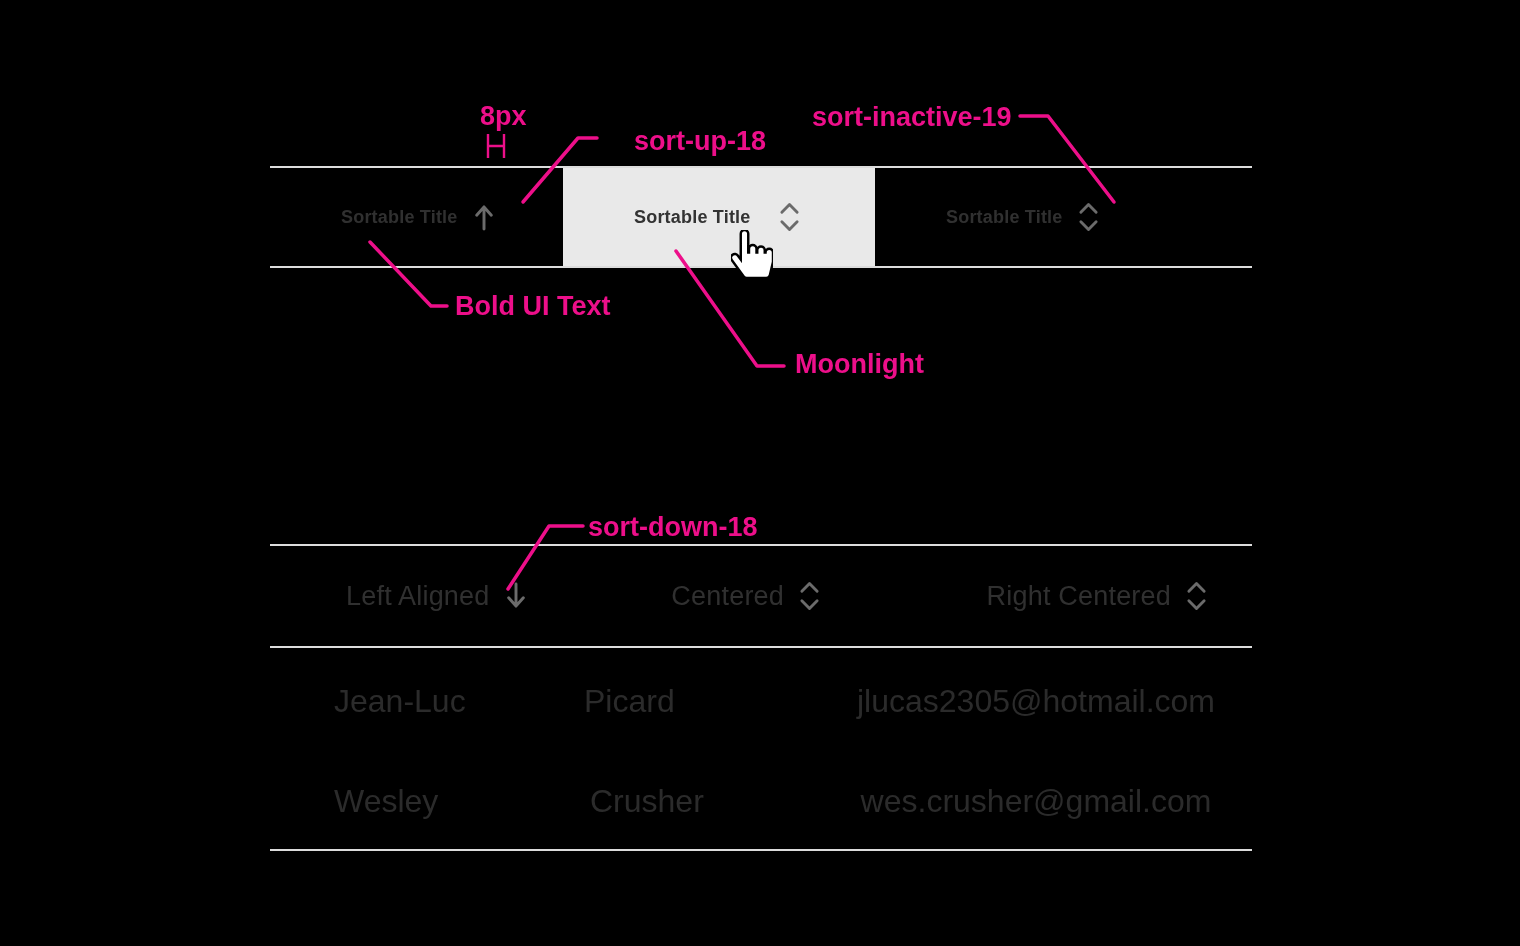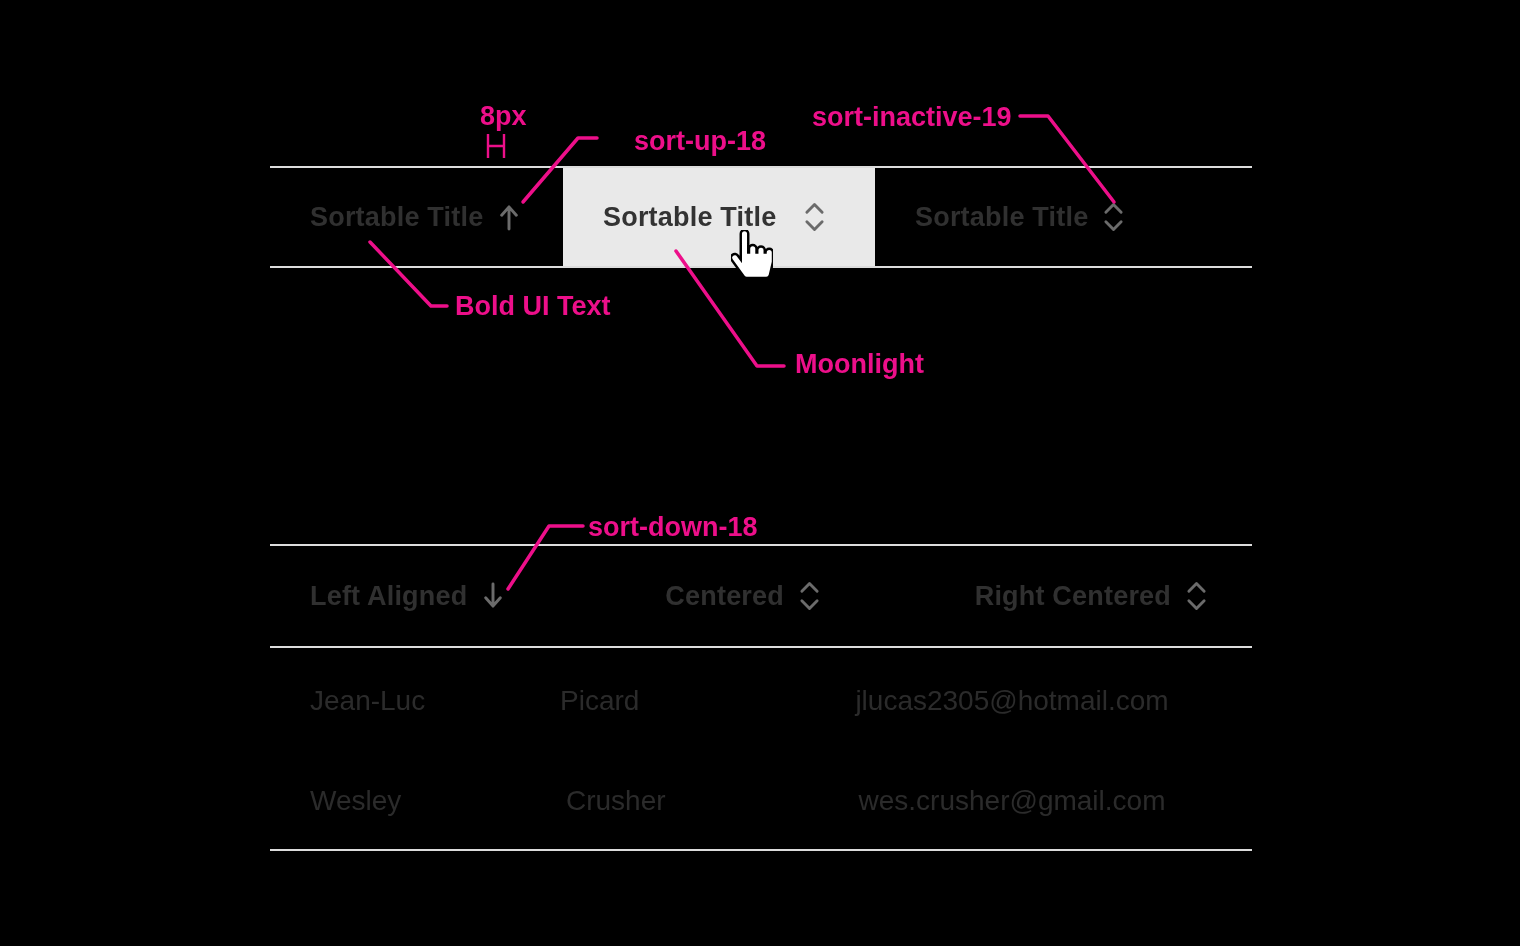--- a/index.html
+++ b/index.html
@@ -22,52 +22,55 @@
   .hcell {
     position: absolute;
     top: 168px;
     height: 98px;
     display: flex;
     align-items: center;
     padding-left: 40px;
     box-sizing: border-box;
   }
   .hcell .hlabel {
-    font-size: 27px;
+    font-size: 18px;
     font-weight: 700;
     color: var(--header-text, #303030);
     letter-spacing: 0.2px;
     white-space: nowrap;
+    margin-left: 31px;
   }
   .hcell.moonlight { background: var(--moonlight-bg, #e9e9e9); }
   .hcell.moonlight .hlabel { color: var(--hover-text, #333333); }
   .icon { color: var(--icon-gray, #6b6b6b); flex: 0 0 auto; }
   .gap16 { margin-left: 15px; }
   .gap28 { margin-left: 28px; }
   
   .th {
     position: absolute;
     top: 546px;
     height: 100px;
     display: flex;
     align-items: center;
   }
   .th .hlabel {
     font-size: 27px;
-    font-weight: 700;
+    font-weight: 400;
     color: var(--header-text, #303030);
     letter-spacing: 0.2px;
     white-space: nowrap;
+    margin-left: 36px;
   }
   .td {
     position: absolute;
-    font-size: 28px;
+    font-size: 32px;
     line-height: 30px;
     color: var(--row-text, #2b2b2b);
     white-space: nowrap;
+    margin-left: 24px;
   }
   .td.center { text-align: left; }
   .td.right { text-align: center; }
   
   .ann {
     position: absolute;
     font-size: 27px;
     line-height: 28px;
     font-weight: 700;
     color: var(--annotation-pink, #ed0f8a);

